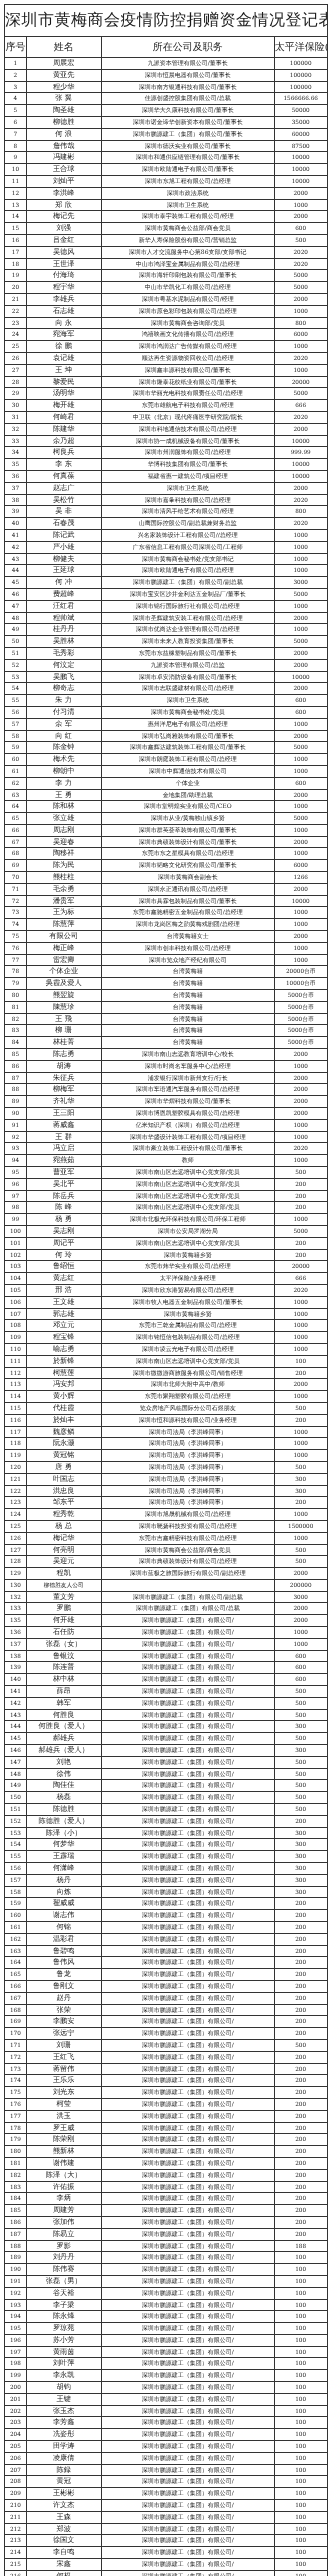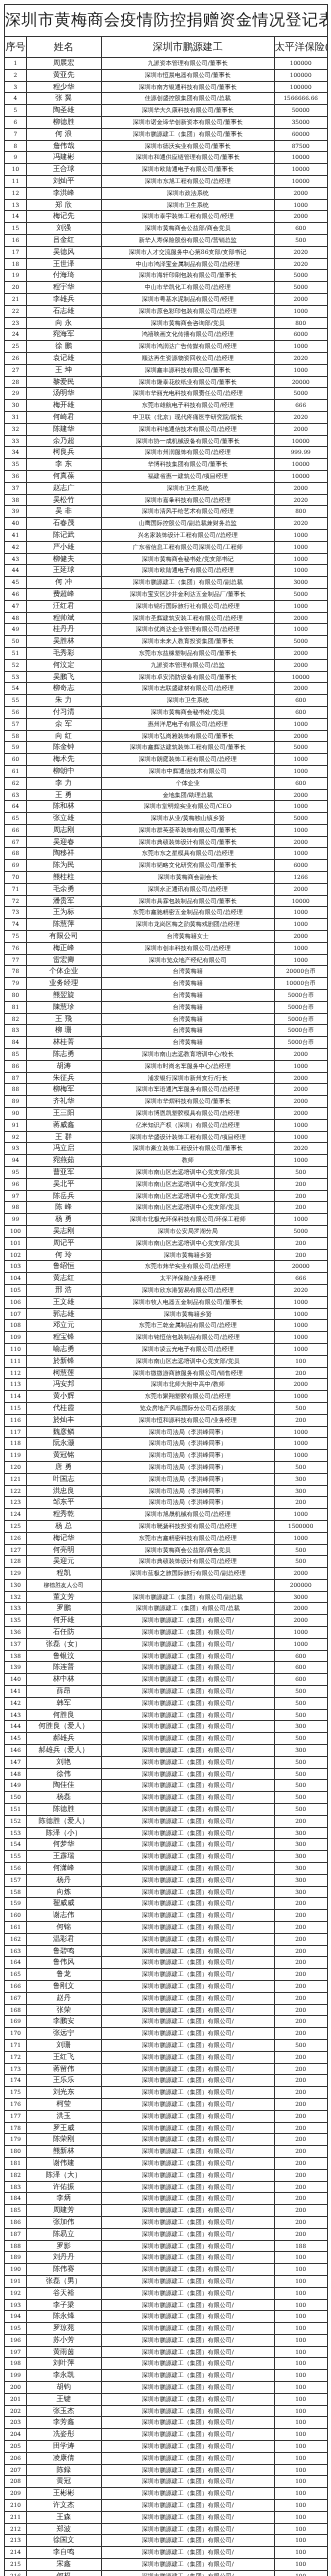--- a/index.html
+++ b/index.html
@@ -28,21 +28,21 @@
       <col style="width:173px">
       <col style="width:53px">
     </colgroup>
     <thead>
       <tr>
         <th colspan="4" class="title-cell">深圳市黄梅商会疫情防控捐赠资金情况登记表</th>
       </tr>
       <tr class="head-row">
         <th>序号</th>
         <th>姓名</th>
-        <th>深圳市鹏源建工</th>
+        <th>所在公司及职务</th>
         <th>太平洋保险(元)</th>
       </tr>
     </thead>
     <tbody id="rows">
         <tr>
           <td class="c-no">1</td>
           <td class="c-name">周展宏</td>
           <td class="c-company">九派资本管理有限公司/董事长</td>
           <td class="c-amt">100000</td>
         </tr>
@@ -503,21 +503,21 @@
           <td class="c-amt">1000</td>
         </tr>
         <tr>
           <td class="c-no">78</td>
           <td class="c-name">个体企业</td>
           <td class="c-company">台湾黄梅籍</td>
           <td class="c-amt">20000台币</td>
         </tr>
         <tr>
           <td class="c-no">79</td>
-          <td class="c-name">业务经理</td>
+          <td class="c-name">吳霞及愛人</td>
           <td class="c-company">台湾黄梅籍</td>
           <td class="c-amt">10000台币</td>
         </tr>
         <tr>
           <td class="c-no">80</td>
           <td class="c-name">熊翌旋</td>
           <td class="c-company">台湾黄梅籍</td>
           <td class="c-amt">5000台币</td>
         </tr>
         <tr>

